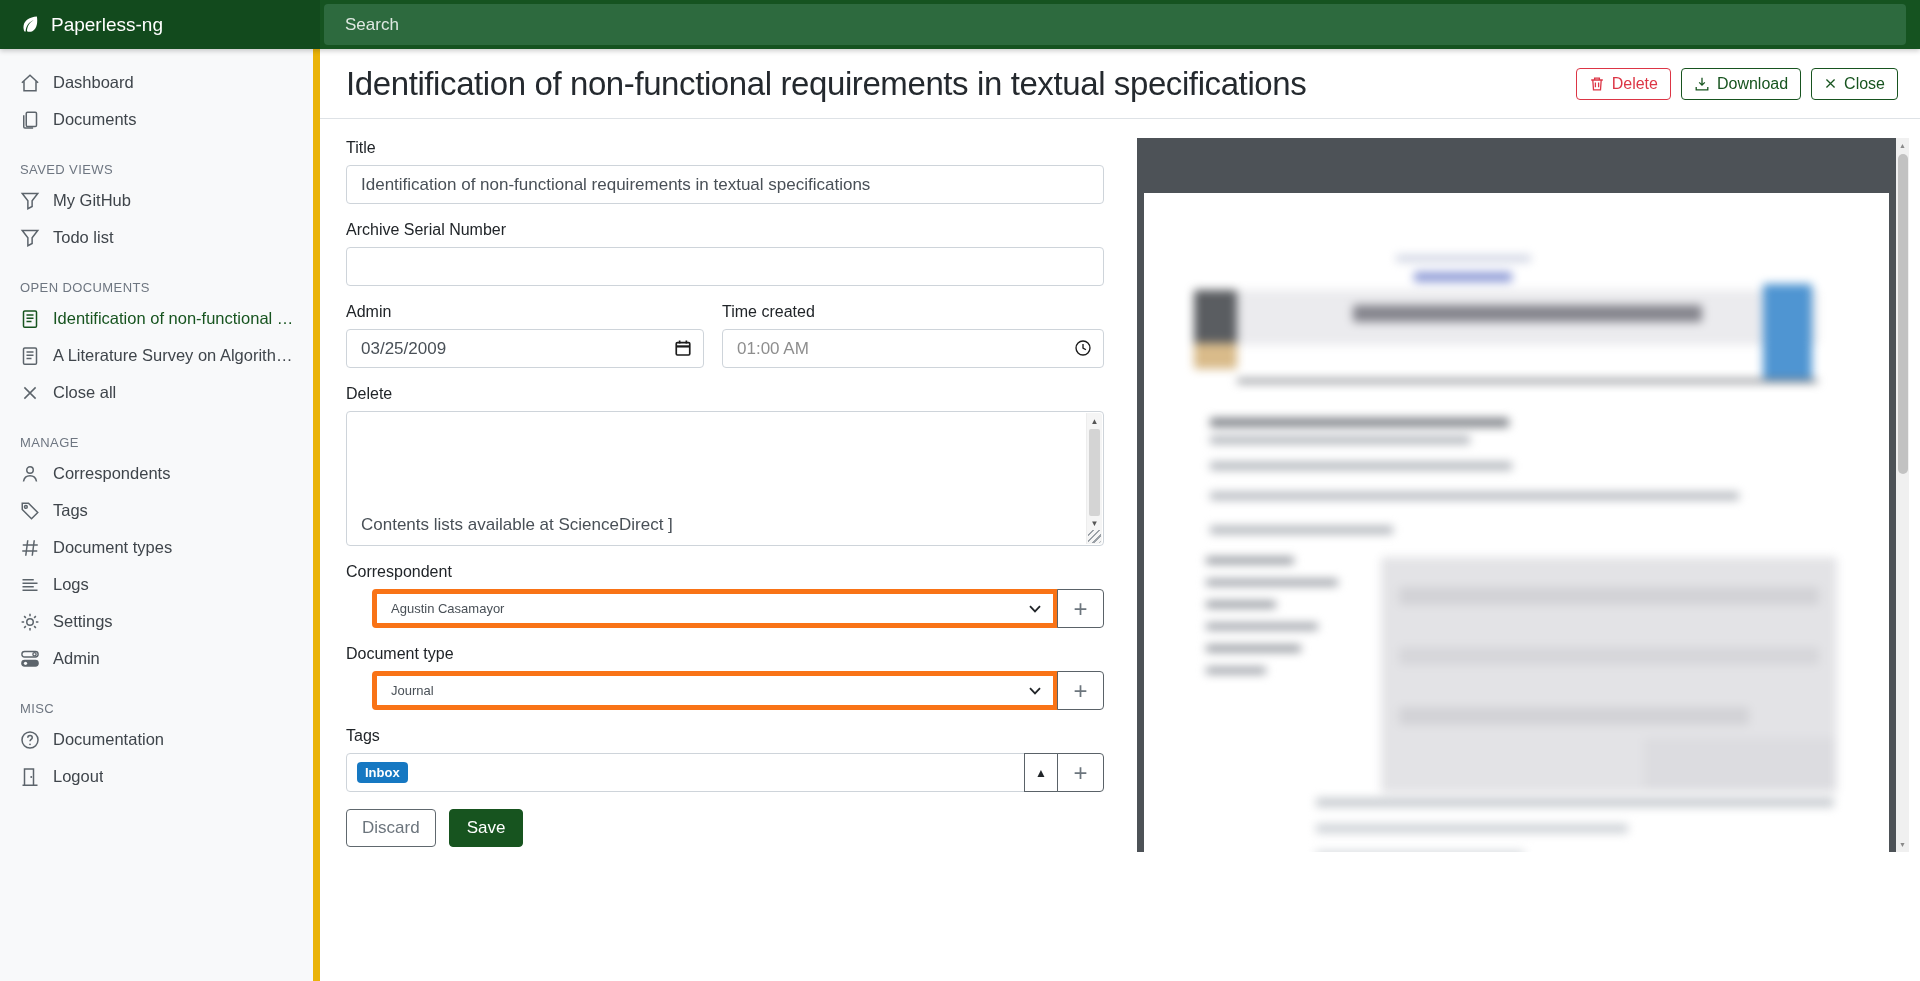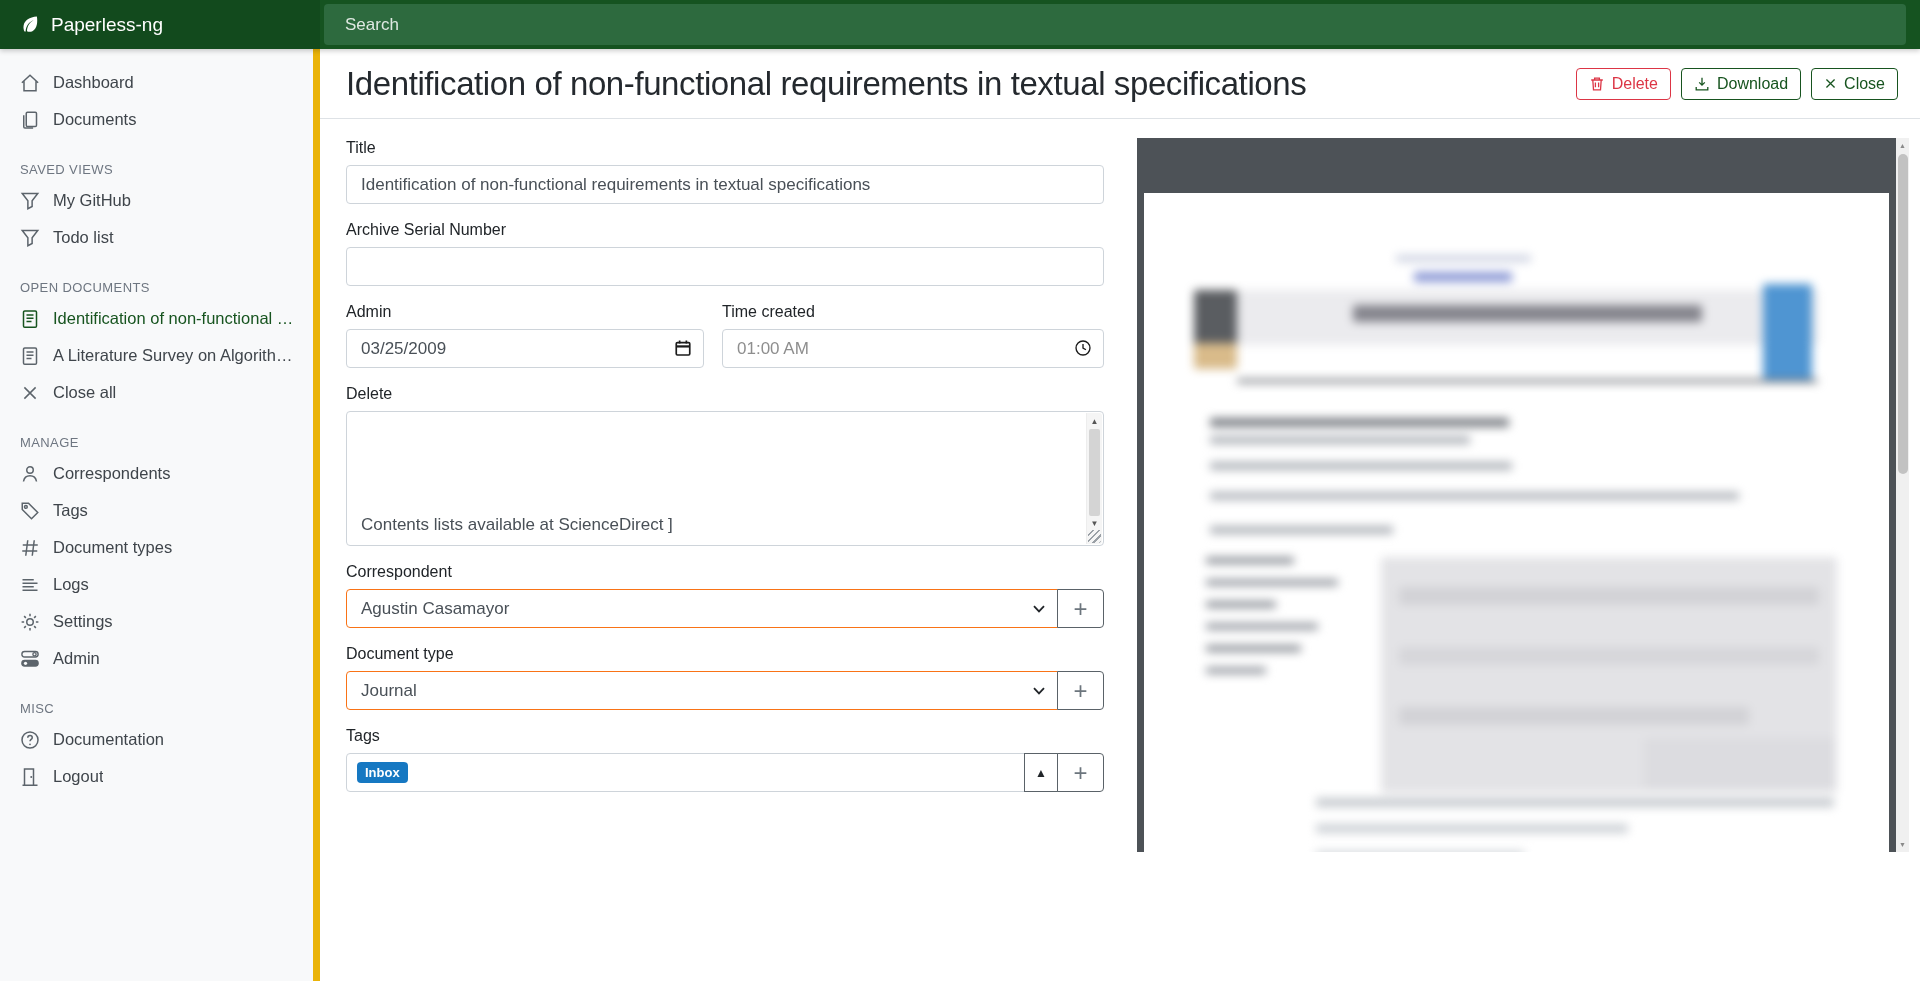--- a/index.html
+++ b/index.html
@@ -51,21 +51,21 @@
   .content-box{position:relative;height:135px;border:1px solid #ced4da;border-radius:4px;background:#fff;padding:10px 32px 10px 14px;font-size:17px;color:#495057;overflow:hidden;cursor:text;}
   .content-line2{position:absolute;left:14px;bottom:10px;}
   .ta-scroll{position:absolute;top:1px;right:1px;bottom:1px;width:16px;background:#f5f5f5;border-left:1px solid #ededed;border-radius:0 3px 3px 0;}
   .ta-arrow{position:absolute;left:0;width:100%;height:14px;display:flex;align-items:center;justify-content:center;font-size:8px;color:#555;}
   .ta-arrow.up{top:1px;} .ta-arrow.down{bottom:14px;}
   .ta-thumb{position:absolute;left:2px;right:2px;top:16px;bottom:28px;background:#d4d4d4;border-radius:2px;}
   .ta-grip{position:absolute;right:1px;bottom:1px;width:13px;height:13px;background:
      repeating-linear-gradient(135deg, transparent 0 3px, #9aa0a6 3px 4.5px);cursor:nwse-resize;border-radius:0 0 3px 0;}
 
   .select-row{display:flex;align-items:stretch;}
-  .fake-select{flex:1;height:39px;border:1px solid #f97316;border-radius:4px 0 0 4px;display:flex;align-items:center;justify-content:space-between;padding:0 12px 0 14px;font-size:17px;color:#495057;background:#fff;cursor:pointer;}
+  .fake-select{flex:1;height:39px;border:5px solid #f97316;border-radius:4px 0 0 4px;display:flex;align-items:center;justify-content:space-between;padding:0 12px 0 14px;font-size:13px;color:#495057;background:#fff;cursor:pointer;margin-left:26px;}
   .sq-btn{width:47px;height:39px;margin-left:-1px;border:1px solid #5a6268;background:#fff;display:flex;align-items:center;justify-content:center;color:#6c757d;cursor:pointer;}
   .sq-btn.rnd-r{border-radius:0 4px 4px 0;}
   .plus-glyph{font-size:24px;font-weight:300;line-height:1;color:#6c757d;}
   .caret-glyph{font-size:12px;color:#212529;line-height:1;}
   .tags-box{flex:1;height:39px;border:1px solid #ced4da;border-radius:4px 0 0 4px;display:flex;align-items:center;padding:0 10px;background:#fff;cursor:text;}
   .tag-badge{background:#1678c2;color:#fff;font-size:13px;font-weight:700;padding:4px 8px;border-radius:4px;line-height:1;}
   .caret-btn{width:34px;}
 
   .form-buttons{display:flex;gap:13px;margin-top:16px;}
   .btn-discard{height:38px;padding:0 15px;border:1px solid #60686e;border-radius:4px;background:#fff;color:#6c757d;font-size:17px;font-family:inherit;cursor:pointer;}
@@ -356,20 +356,24 @@
         </div>
         <button class="sq-btn caret-btn">
             <span class="caret-glyph">▲</span>
           </button>
         <button class="sq-btn rnd-r">
             <span class="plus-glyph">+</span>
           </button>
       </div>
     </div>
 
+    <div class="form-buttons">
+      <button class="btn-discard">Discard</button>
+      <button class="btn-save">Save</button>
+    </div>
   </section>
 
   <section class="preview">
     <div class="preview-toolbar"></div>
     <div class="preview-page">
       <div class="pv-blur">
         <div class="pv" style="left:252px;top:62px;width:135px;height:7px;background:#ced3e2;"></div>
         <div class="pv" style="left:270px;top:79px;width:98px;height:10px;background:#8d9ad6;"></div>
         <div class="pv" style="left:93px;top:97px;width:581px;height:55px;background:#ebebee;"></div>
         <div class="pv" style="left:209px;top:112px;width:349px;height:17px;background:#85858d;"></div>

